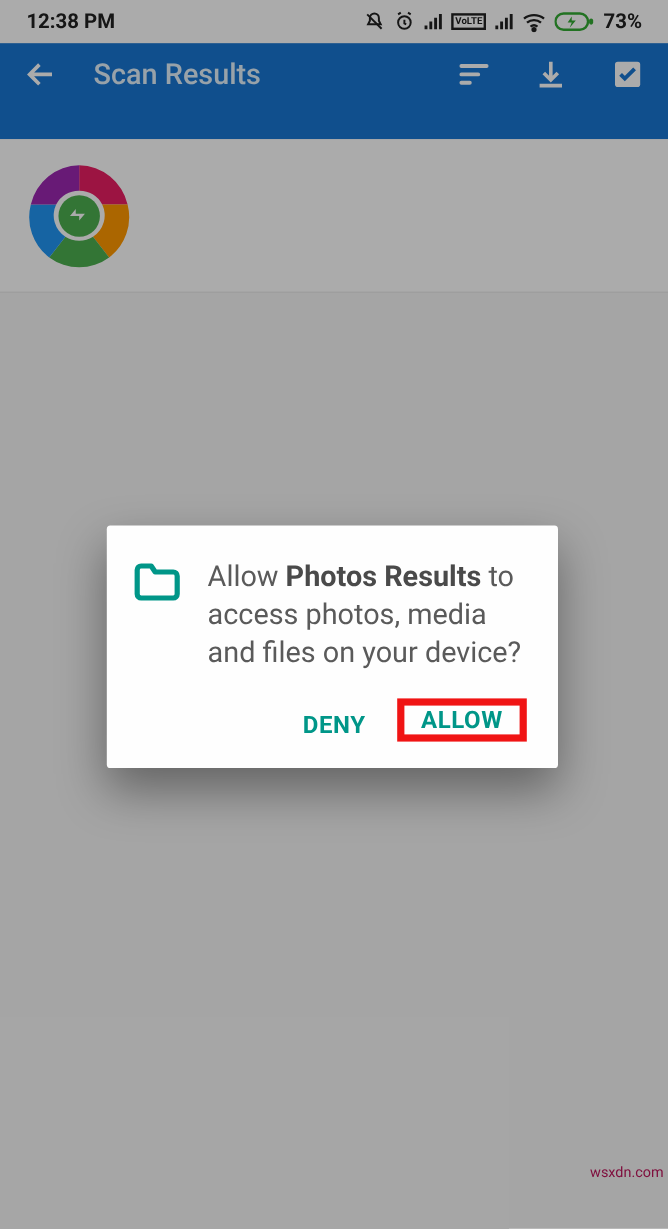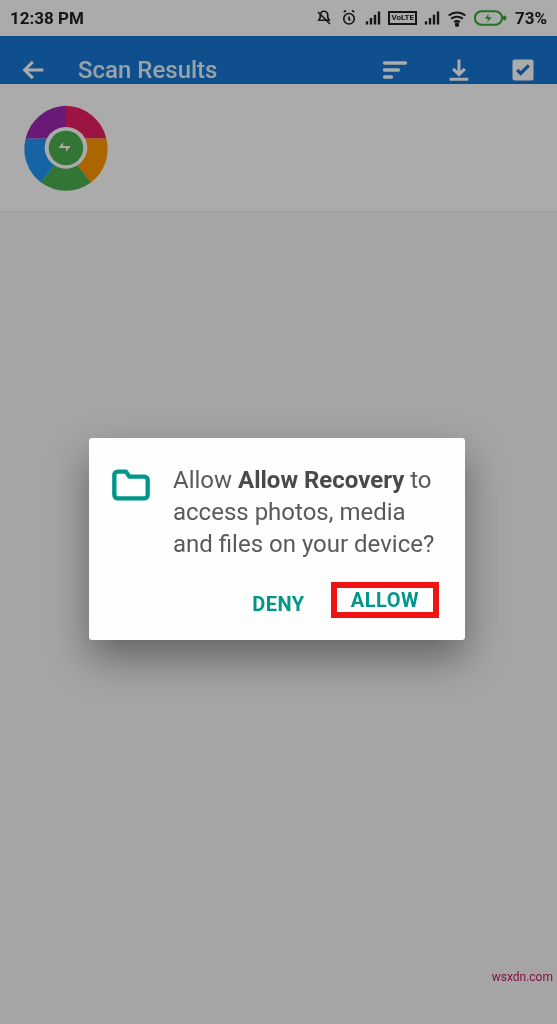--- a/index.html
+++ b/index.html
@@ -2,31 +2,31 @@
 <html><head>
 <meta charset="utf-8">
 <style>
   * { box-sizing: border-box; margin: 0; padding: 0; }
   html, body { width: 557px; height: 1024px; overflow: hidden; font-family: Roboto, Arial, sans-serif; }
   body { background: #f7f7f7; position: relative; }
 
   
   .statusbar {
     height: 36px; background: #fff; display: flex; align-items: center;
-    justify-content: space-between; padding: 0 10px; font-size: 17px; font-weight: 700;
+    justify-content: space-between; padding: 0 22px; font-size: 17px; font-weight: 700;
     color: #222;
   }
   .status-right { display: flex; align-items: center; gap: 7px; }
   .status-right svg { display: block; }
   .volte-box { border: 2px solid #222; font-size: 8px; line-height: 8px; padding: 1px 1px; font-weight: 700; display:flex; }
 
   
   .toolbar {
-    height: 48px; background: #1976d2; display: flex; align-items: flex-end;
-    padding: 0 14px; gap: 24px; color: #fff;
+    height: 80px; background: #1976d2; display: flex; align-items: flex-start;
+    padding: 12px 14px; gap: 24px; color: #fff;
   }
   .toolbar-title { font-size: 24px; font-weight: 500; flex: 1; color: #e3f2fd; }
   .toolbar .tb-icon { width: 40px; display: flex; justify-content: center; }
 
   
   .header {
     height: 128px; background: #fff; display: flex; align-items: center;
     padding: 0 18px; gap: 20px;
     border-bottom: 1px solid #e8e8e8;
   }
@@ -156,21 +156,21 @@
 <div class="scrim"></div>
 
 <div class="dialog">
   <div class="dialog-body">
     <div class="dialog-icon">
       <svg width="40" height="34" viewBox="0 0 24 20" fill="none" stroke="#009688" stroke-width="2.6" stroke-linejoin="round">
           <path d="M2 4a2 2 0 0 1 2-2h5l2 3h9a2 2 0 0 1 2 2v9a2 2 0 0 1-2 2H4a2 2 0 0 1-2-2z"></path>
         </svg>
     </div>
     <div class="dialog-msg">
-      <span>Allow </span><span class="bold">Allow Recovery</span><span> to access photos, media and files on your device?</span>
+      <span>Allow </span><span class="bold">Photos Results</span><span> to access photos, media and files on your device?</span>
     </div>
   </div>
   <div class="dialog-actions">
     <span class="btn">DENY</span>
     <span class="allow-wrap">
       <span class="btn">ALLOW</span>
     </span>
   </div>
 </div>
 

